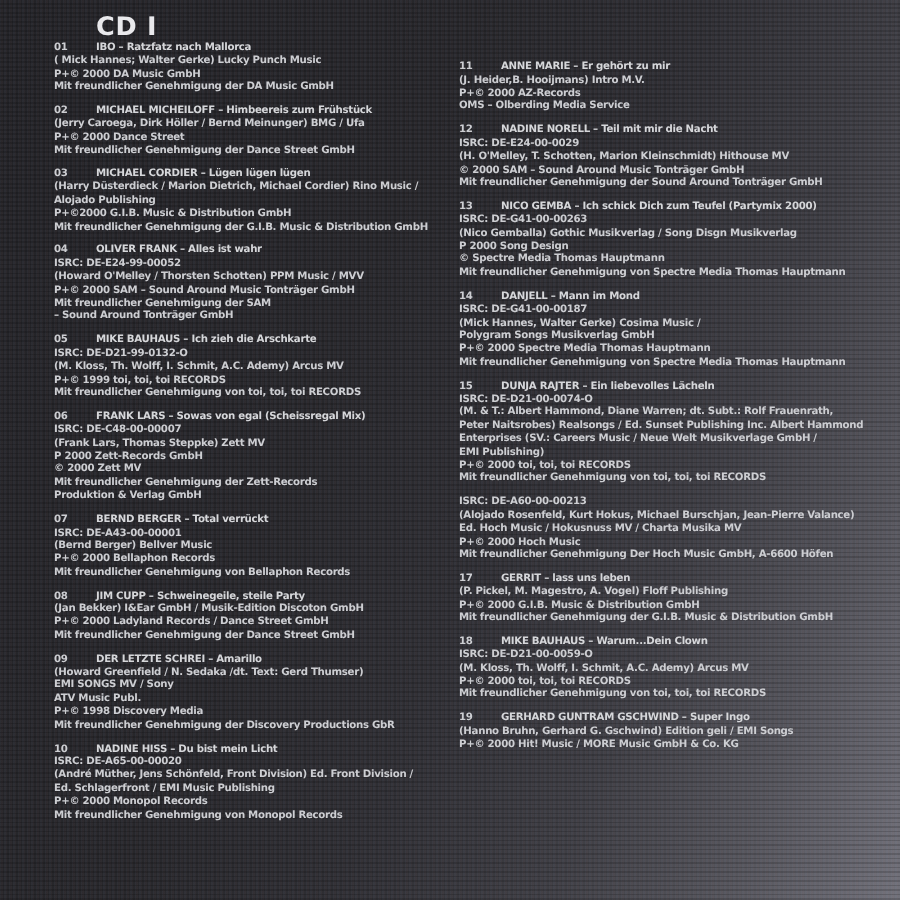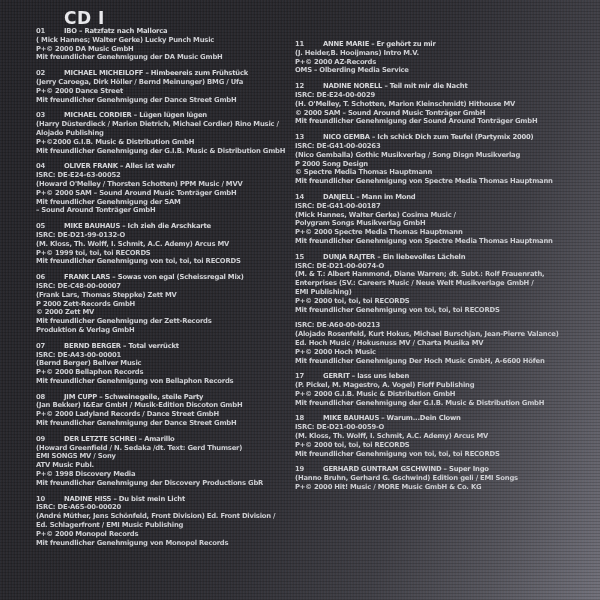--- a/index.html
+++ b/index.html
@@ -20,21 +20,21 @@
     margin-left:28px;
   }
   .col{
     position:absolute;
     color:#cdced2;
     font-size:6.8px;font-weight:bold;
     letter-spacing:-0.2px;
     line-height:8.8px;
   }
   .col-left{left:36px;top:27px;width:268px;}
-  .col-right{left:295px;top:40px;width:288px;}
+  .col-right{left:306px;top:40px;width:288px;}
   .track{margin-bottom:7px;white-space:nowrap;}
   .track-num{display:inline-block;width:28px;}
   .track-title{color:#d6d7da;}
   .credit-line{white-space:nowrap;}
 </style>
 </head>
 <body>
 
 <div class="page">
   <div class="page-title">CD I</div>
@@ -53,21 +53,21 @@
       </div>
       <div class="track">
         <div class="track-title-line"><span class="track-num">03</span><span class="track-title">MICHAEL CORDIER – Lügen lügen lügen</span></div>
         <div class="credit-line">(Harry Düsterdieck / Marion Dietrich, Michael Cordier) Rino Music /</div>
         <div class="credit-line">Alojado Publishing</div>
         <div class="credit-line">P+©2000 G.I.B. Music &amp; Distribution GmbH</div>
         <div class="credit-line">Mit freundlicher Genehmigung der G.I.B. Music &amp; Distribution GmbH</div>
       </div>
       <div class="track">
         <div class="track-title-line"><span class="track-num">04</span><span class="track-title">OLIVER FRANK – Alles ist wahr</span></div>
-        <div class="credit-line">ISRC: DE-E24-63-00052</div>
+        <div class="credit-line">ISRC: DE-E24-99-00052</div>
         <div class="credit-line">(Howard O'Melley / Thorsten Schotten) PPM Music / MVV</div>
         <div class="credit-line">P+© 2000 SAM – Sound Around Music Tonträger GmbH</div>
         <div class="credit-line">Mit freundlicher Genehmigung der SAM</div>
         <div class="credit-line">– Sound Around Tonträger GmbH</div>
       </div>
       <div class="track">
         <div class="track-title-line"><span class="track-num">05</span><span class="track-title">MIKE BAUHAUS – Ich zieh die Arschkarte</span></div>
         <div class="credit-line">ISRC: DE-D21-99-0132-O</div>
         <div class="credit-line">(M. Kloss, Th. Wolff, I. Schmit, A.C. Ademy) Arcus MV</div>
         <div class="credit-line">P+© 1999 toi, toi, toi RECORDS</div>
@@ -139,20 +139,21 @@
         <div class="credit-line">ISRC: DE-G41-00-00187</div>
         <div class="credit-line">(Mick Hannes, Walter Gerke) Cosima Music /</div>
         <div class="credit-line">Polygram Songs Musikverlag GmbH</div>
         <div class="credit-line">P+© 2000 Spectre Media Thomas Hauptmann</div>
         <div class="credit-line">Mit freundlicher Genehmigung von Spectre Media Thomas Hauptmann</div>
       </div>
       <div class="track">
         <div class="track-title-line"><span class="track-num">15</span><span class="track-title">DUNJA RAJTER – Ein liebevolles Lächeln</span></div>
         <div class="credit-line">ISRC: DE-D21-00-0074-O</div>
         <div class="credit-line">(M. &amp; T.: Albert Hammond, Diane Warren; dt. Subt.: Rolf Frauenrath,</div>
+        <div class="credit-line">Peter Naitsrobes) Realsongs / Ed. Sunset Publishing Inc. Albert Hammond</div>
         <div class="credit-line">Enterprises (SV.: Careers Music / Neue Welt Musikverlage GmbH /</div>
         <div class="credit-line">EMI Publishing)</div>
         <div class="credit-line">P+© 2000 toi, toi, toi RECORDS</div>
         <div class="credit-line">Mit freundlicher Genehmigung von toi, toi, toi RECORDS</div>
       </div>
       <div class="track">
         <div class="credit-line">ISRC: DE-A60-00-00213</div>
         <div class="credit-line">(Alojado Rosenfeld, Kurt Hokus, Michael Burschjan, Jean-Pierre Valance)</div>
         <div class="credit-line">Ed. Hoch Music / Hokusnuss MV / Charta Musika MV</div>
         <div class="credit-line">P+© 2000 Hoch Music</div>

